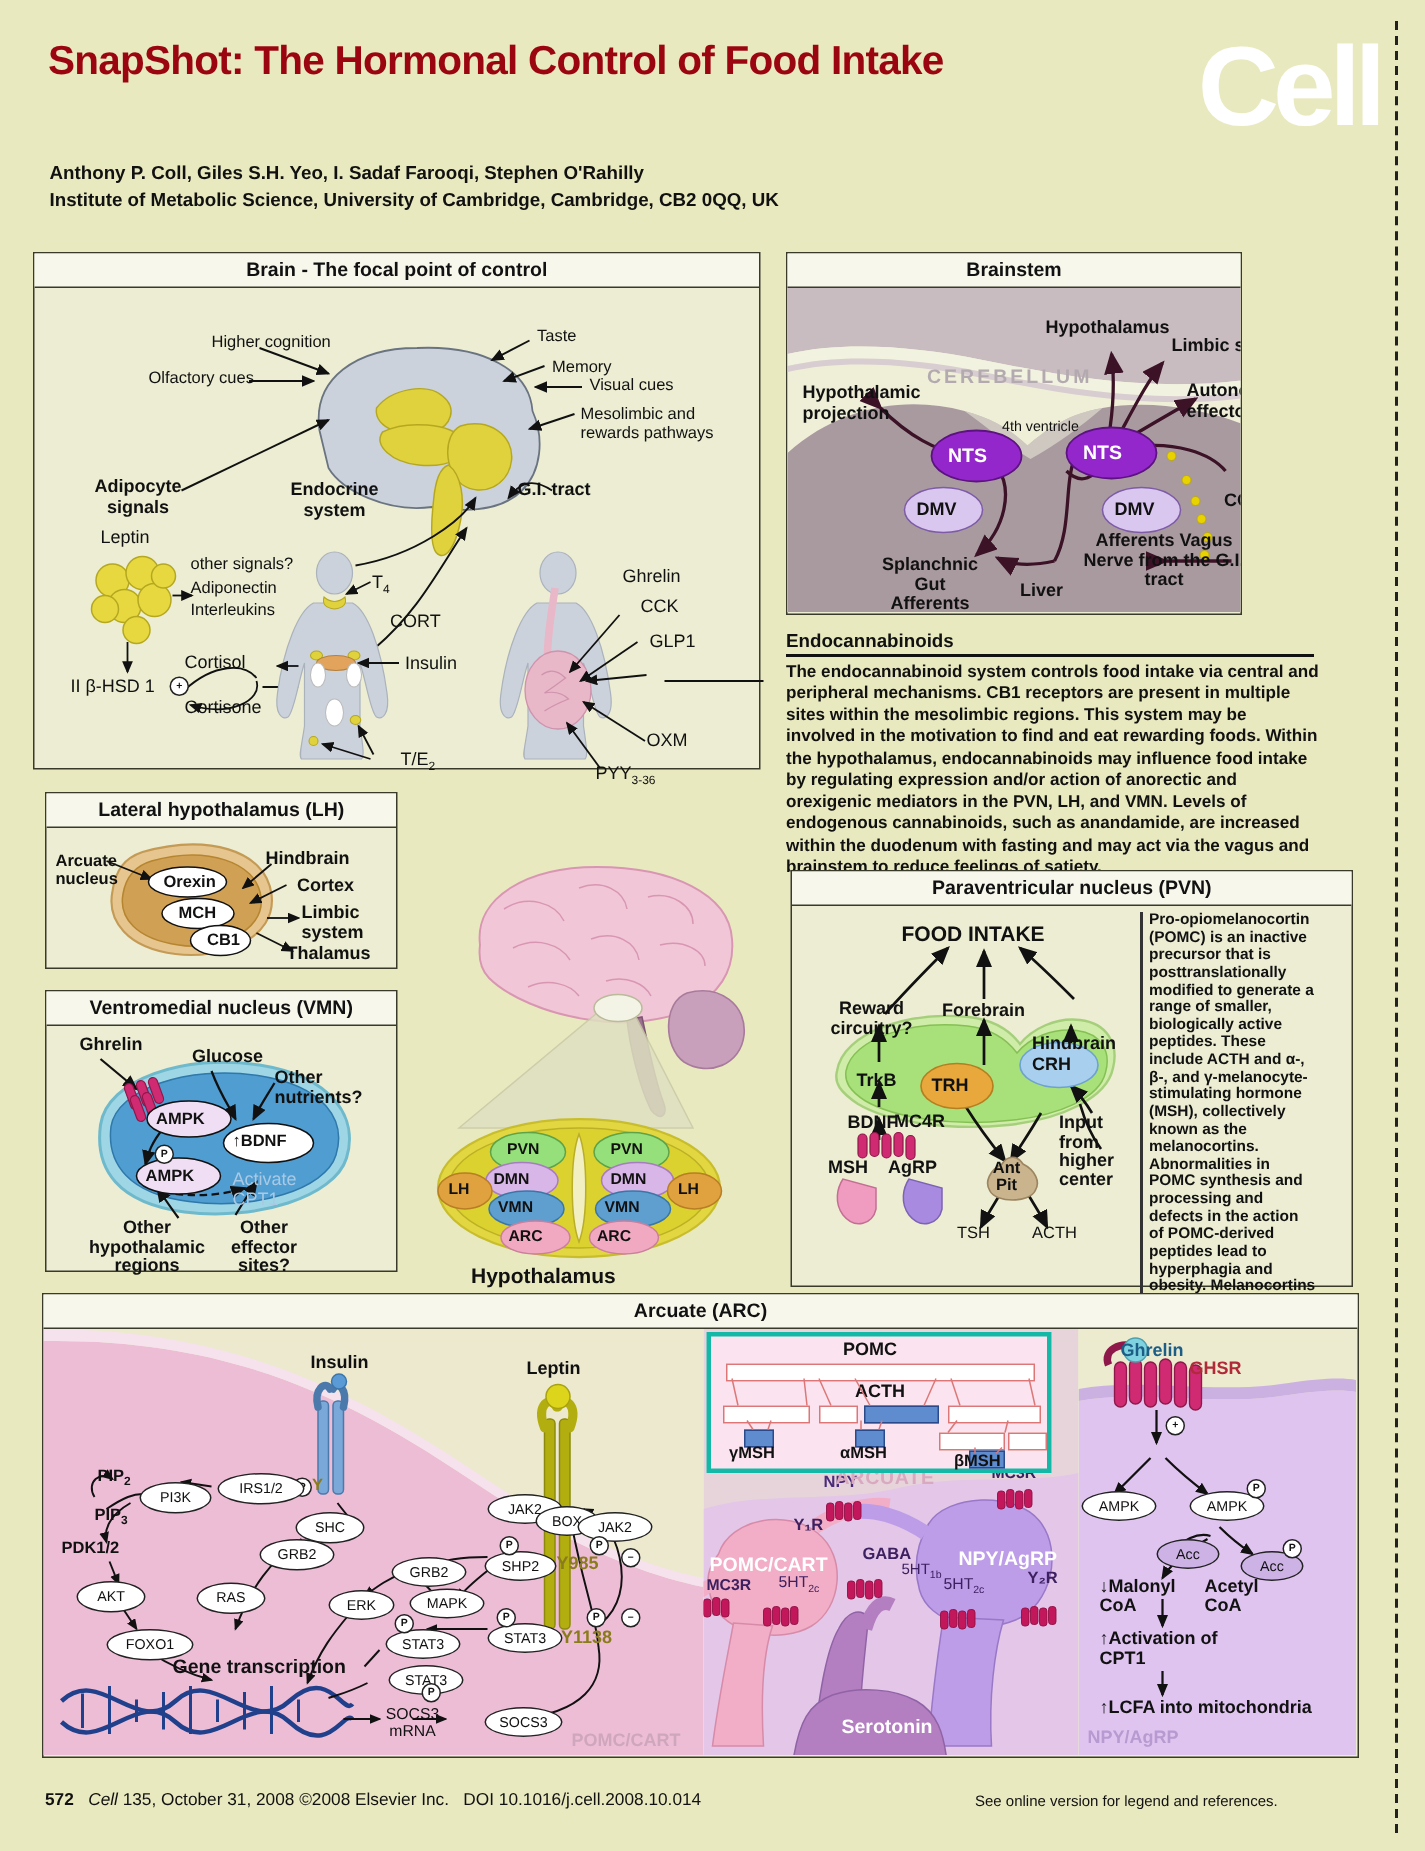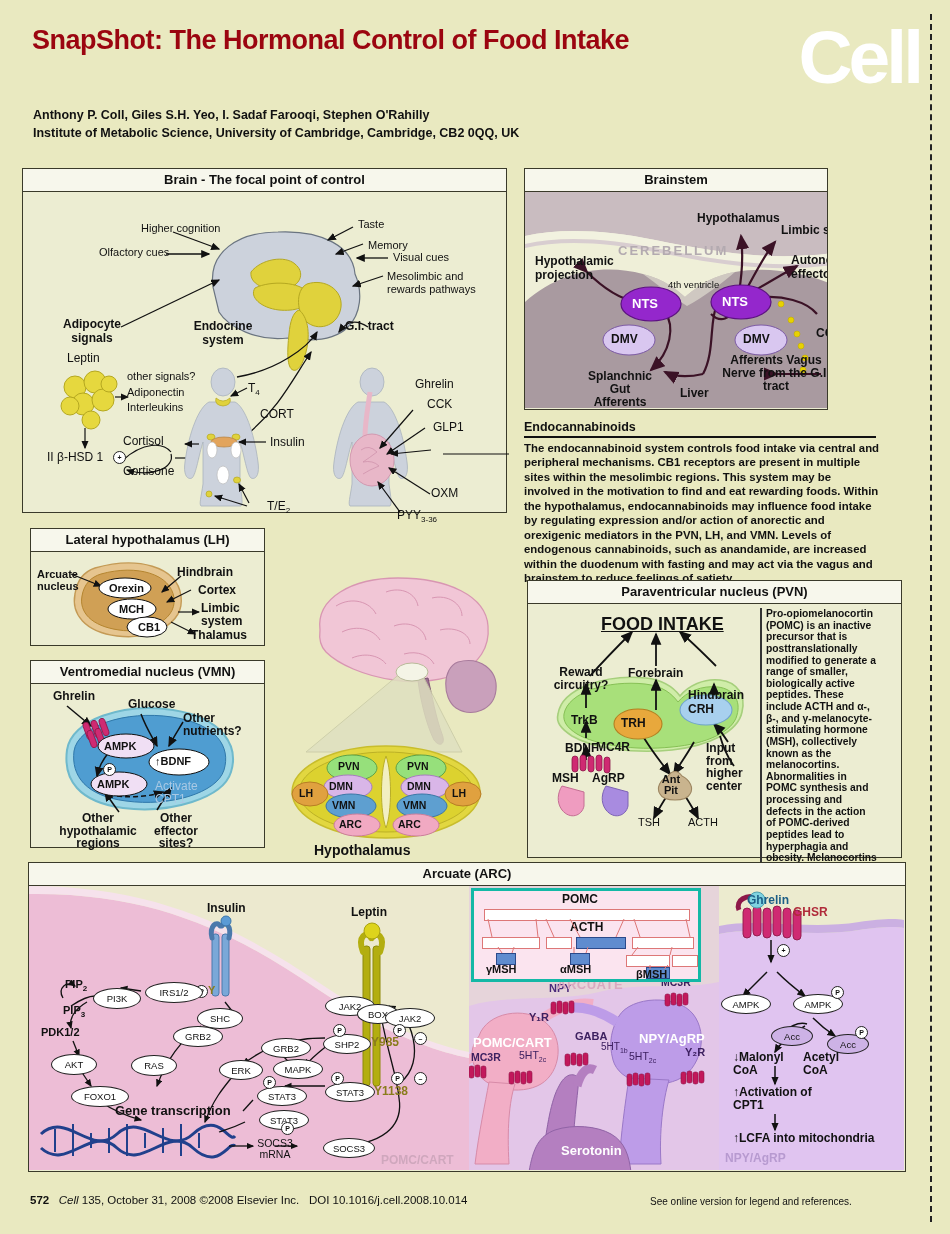--- a/index.html
+++ b/index.html
@@ -402,21 +402,21 @@
       <g fill="#cf2a72" stroke="#8e1849" stroke-width=".8">
         <rect x="44" y="152" width="6" height="16" rx="3"></rect>
           <rect x="52" y="151" width="6" height="16" rx="3"></rect>
         <rect x="60" y="152" width="6" height="16" rx="3"></rect>
           <rect x="68" y="151" width="6" height="16" rx="3"></rect>
         <rect x="76" y="153" width="6" height="16" rx="3"></rect>
       </g>
       <path d="M34 182 C30 188 28 198 34 206 C42 216 54 212 56 202 L56 188 Z" fill="#ef9cc0" stroke="#c46e93" stroke-width="1"></path>
       <path d="M78 182 C74 188 72 198 78 206 C86 216 98 212 100 202 L100 188 Z" fill="#a88be0" stroke="#7d63b4" stroke-width="1"></path>
     </svg>
-    <div class="lbl b" style="left:73px;top:10px;font-size:18px;text-decoration:underline;">FOOD INTAKE</div>
+    <div class="lbl b" style="left:73px;top:10px;font-size:14px;">FOOD INTAKE</div>
     <div class="lblw b" style="left:20px;top:62px;width:66px;text-align:center;font-size:12px;line-height:1.05;">Reward circuitry?</div>
     <div class="lbl b" style="left:100px;top:63px;font-size:12px;">Forebrain</div>
     <div class="lbl b" style="left:160px;top:85px;font-size:12px;">Hindbrain</div>
     <div class="lbl b" style="left:43px;top:110px;font-size:12px;">TrkB</div>
     <div class="lbl b" style="left:37px;top:138px;font-size:12px;">BDNF</div>
     <div class="lbl b" style="left:68px;top:137px;font-size:12px;">MC4R</div>
     <div class="lbl b" style="left:24px;top:168px;font-size:12px;">MSH</div>
     <div class="lbl b" style="left:64px;top:168px;font-size:12px;">AgRP</div>
     <div class="lbl b" style="left:93px;top:113px;font-size:12px;">TRH</div>
     <div class="lbl b" style="left:160px;top:99px;font-size:12px;">CRH</div>

